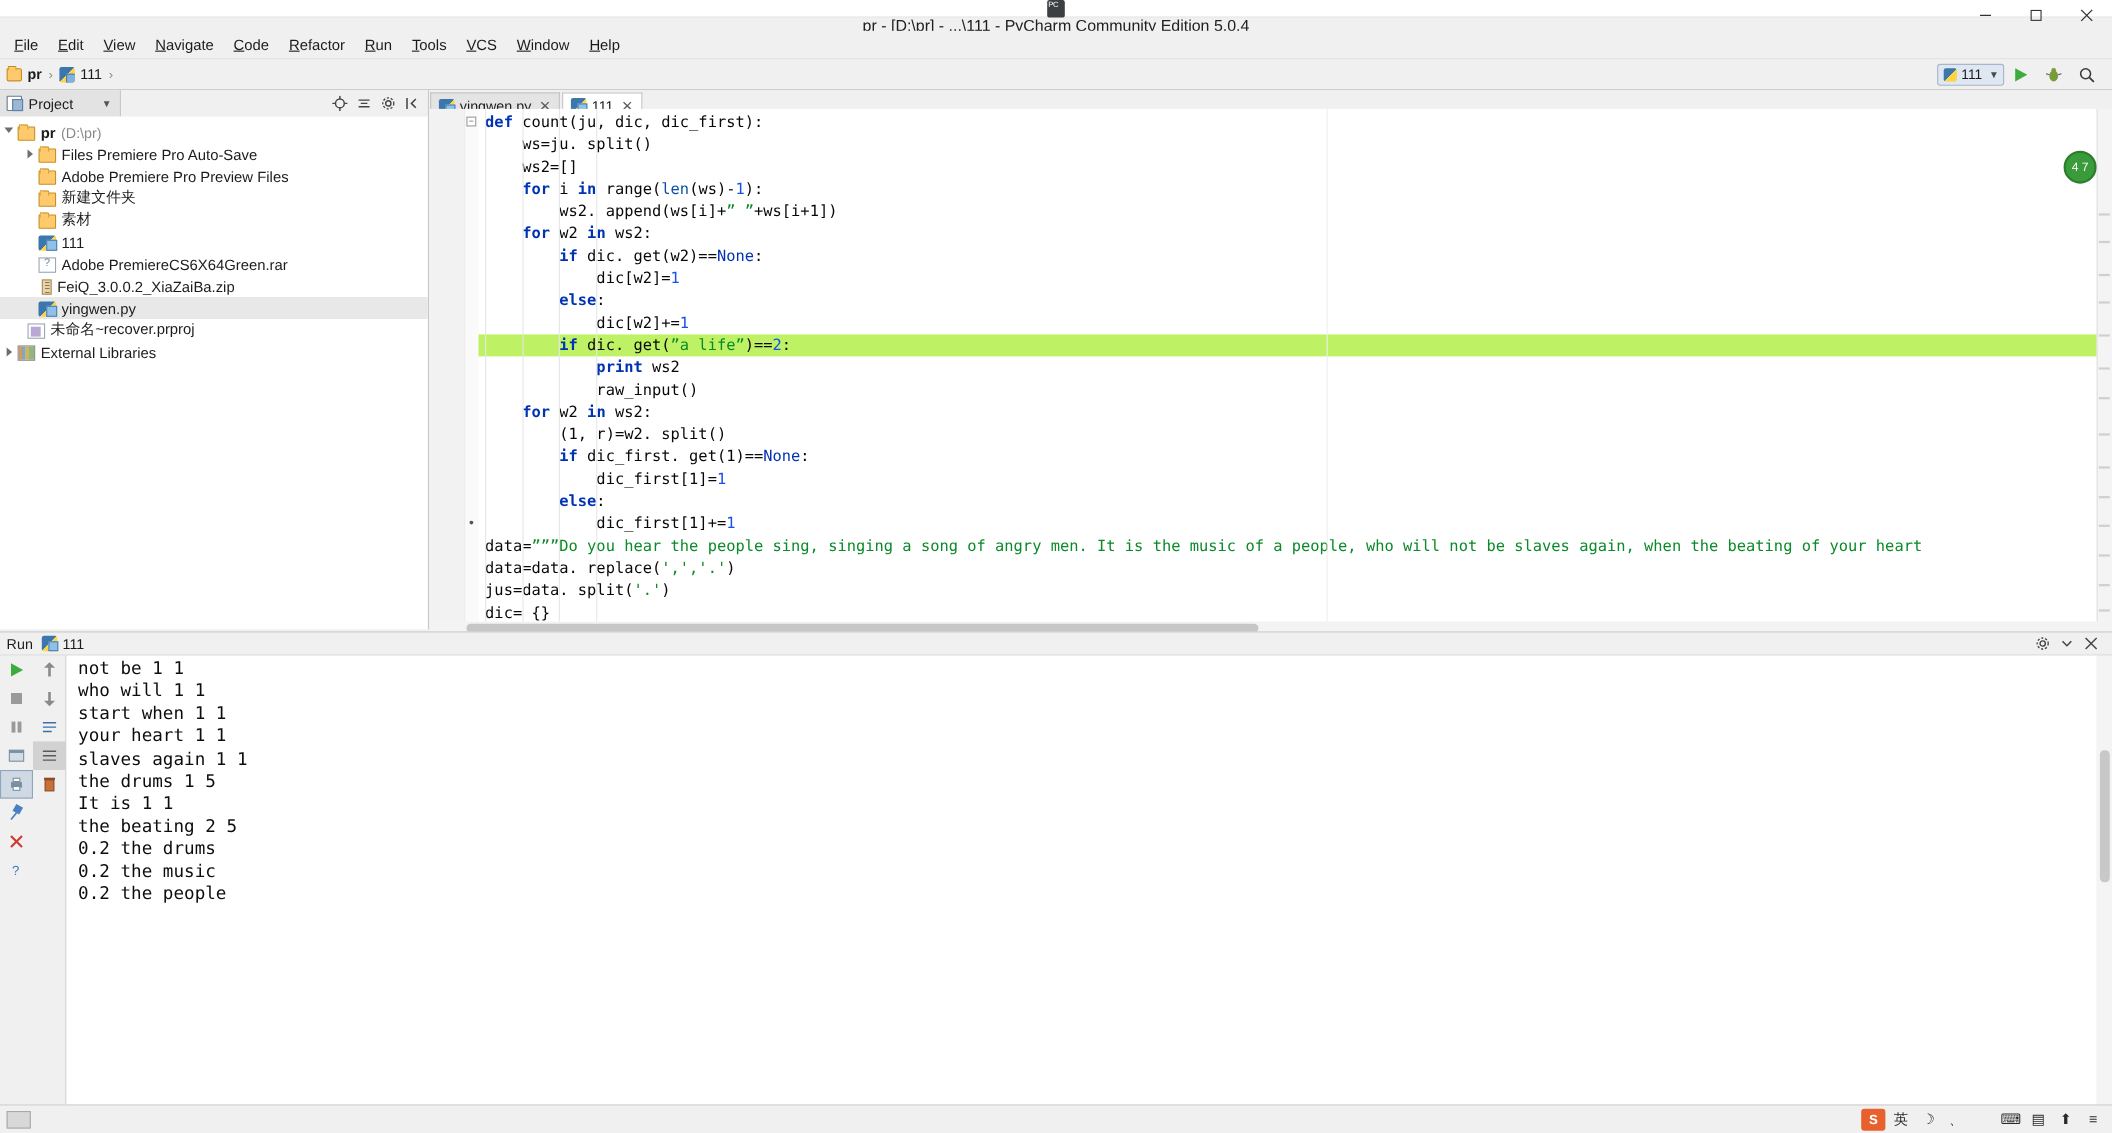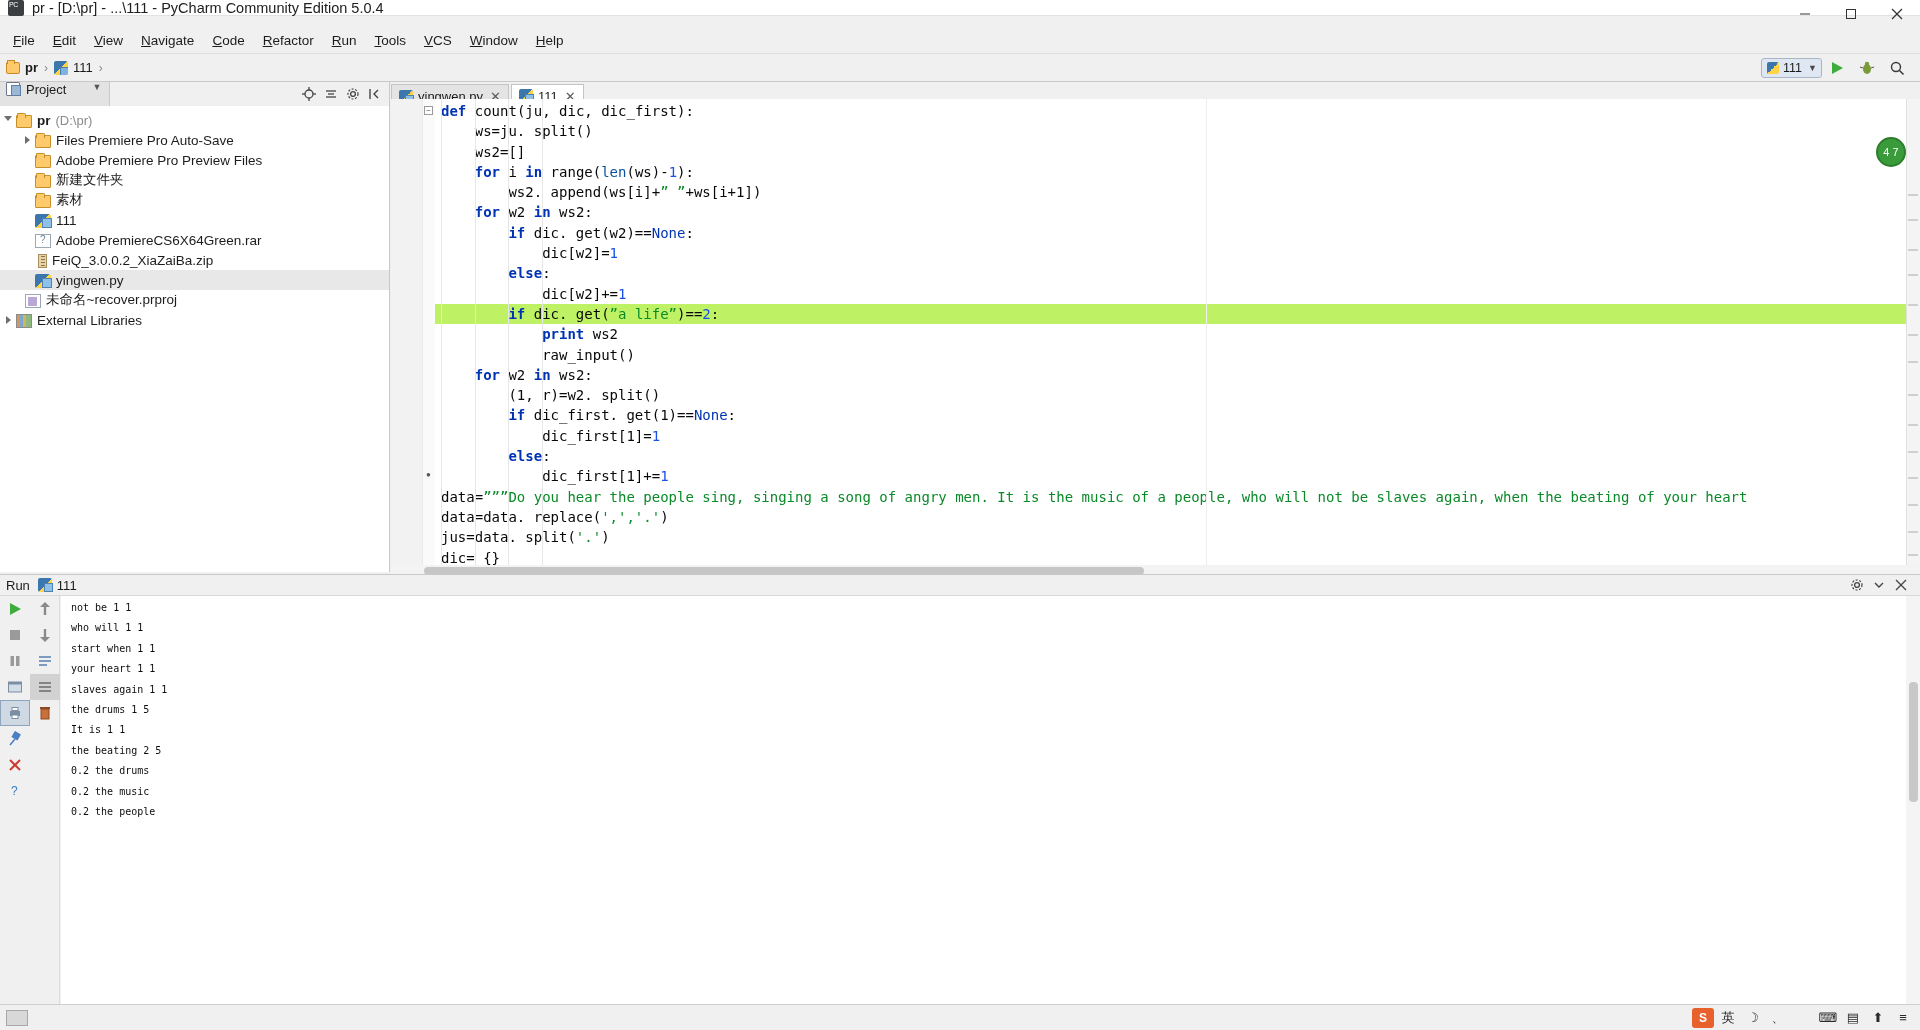--- a/index.html
+++ b/index.html
@@ -11,20 +11,21 @@
     font-family: "Liberation Sans", sans-serif;
     -webkit-font-smoothing: antialiased;
   }
   #app { position: relative; width: 1920px; height: 1030px; background: #f0f0f0; }
 
   
   .titlebar {
     position: absolute; left: 0; top: 0; width: 1920px; height: 16px;
     background: #ffffff; display: flex; align-items: center;
     border-bottom: 1px solid #e2e2e2;
+    flex-direction: column;
   }
   .title-ico {
     width: 16px; height: 16px; margin-left: 8px; margin-right: 8px;
     background: #3c3f41; border-radius: 2px; position: relative; flex: 0 0 auto;
   }
   .title-ico::after {
     content: "PC"; position: absolute; left: 1px; top: 1px;
     font-size: 7px; color: #fff; font-family: "Liberation Sans", sans-serif;
     letter-spacing: -0.4px;
   }
@@ -83,21 +84,21 @@
   .runcfg .caret { margin-left: 6px; font-size: 9px; color: #4a4a4a; }
   .tool-ico { width: 30px; height: 24px; display: flex; align-items: center; justify-content: center; }
 
   
   .proj-header {
     position: absolute; left: 0; top: 82px; width: 390px; height: 24px;
     background: #f0f0f0; display: flex; align-items: center;
     border-right: 1px solid #c9c9c9;
   }
   .proj-tab {
-    display: flex; align-items: flex-start; height: 24px; padding: 0 8px 0 6px;
+    display: flex; align-items: center; height: 24px; padding: 0 8px 0 6px;
     background: #e3e3e3; border-right: 1px solid #c9c9c9; font-size: 13px; color: #1c1c1c;
   }
   .proj-tab .caret { margin-left: 26px; font-size: 9px; color: #555; }
   .proj-ico {
     width: 14px; height: 14px; margin-right: 6px; flex: 0 0 auto;
     border: 1px solid #6b7a8c; border-radius: 1px; background: #fff; position: relative;
   }
   .proj-ico::after {
     content: ""; position: absolute; left: 4px; top: 2px; width: 8px; height: 9px;
     background: #9bb7d4; border: 1px solid #5c7fa3;
@@ -226,21 +227,21 @@
   .run-side2 {
     position: absolute; left: 30px; top: 596px; width: 30px; height: 424px; background: #f0f0f0;
     border-right: 1px solid #dcdcdc;
   }
   .sbtn { width: 30px; height: 26px; display: flex; align-items: center; justify-content: center; }
   .console {
     position: absolute; left: 61px; top: 596px; right: 14px; height: 424px;
     background: #ffffff; overflow: hidden; padding-top: 2px;
   }
   .console-line {
-    font-family: "DejaVu Sans Mono", monospace; font-size: 10px; line-height: 20.4px;
+    font-family: "DejaVu Sans Mono", monospace; font-size: 16px; line-height: 20.4px;
     color: #0d0d0d; padding-left: 10px; white-space: pre;
   }
   .console-scroll {
     position: absolute; right: 0; top: 596px; width: 14px; height: 424px; background: #f4f4f4;
   }
   .cs-thumb { position: absolute; right: 2px; top: 86px; width: 9px; height: 120px; background: #c8c8c8; border-radius: 4px; }
 
   
   .statusbar {
     position: absolute; left: 0; bottom: 0; width: 1920px; height: 26px;

